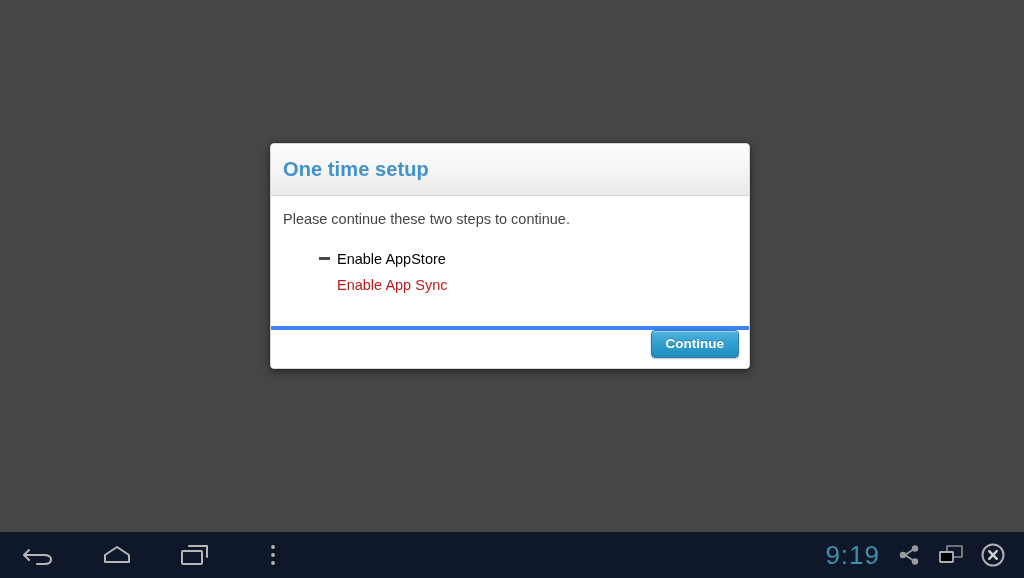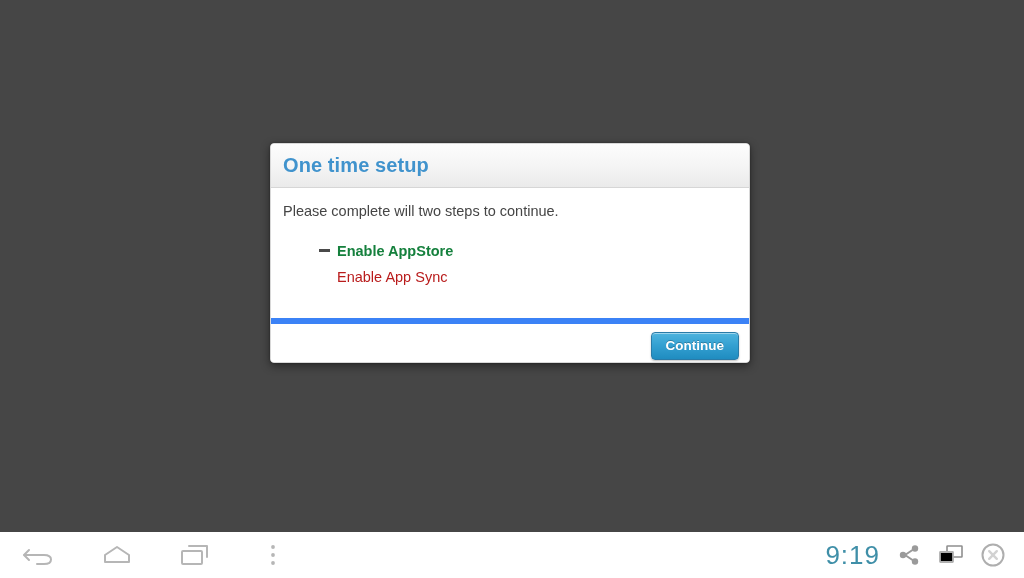--- a/index.html
+++ b/index.html
@@ -30,21 +30,21 @@
     width: 480px;
     border-radius: 4px;
     background: #ffffff;
     box-shadow: 0 3px 10px rgba(0,0,0,0.45), 0 0 2px rgba(0,0,0,0.35);
     overflow: hidden;
     border: 1px solid #d8d8d8;
     box-sizing: border-box;
   }
 
   #dialog-header {
-    height: 44px;
+    height: 52px;
     box-sizing: border-box;
     background: linear-gradient(to bottom, #fdfdfd 0%, #f4f4f4 55%, #eaeaea 100%);
     border-bottom: 1px solid #d6d6d6;
     display: flex;
     align-items: center;
     padding: 0 16px 0 12px;
   }
 
   #dialog-title {
     font-size: 20px;
@@ -86,37 +86,37 @@
   .step-marker {
     position: absolute;
     left: 36px;
     top: 11px;
     width: 11px;
     height: 3px;
     background: #4a4a4a;
   }
 
   .step.done .step-label {
-    font-weight: bold;
-    color: #15803d;
+    font-weight: normal;
+    color: #000000;
     padding-left: 22px;
   }
 
   .step.pending .step-label {
     font-weight: normal;
     color: #b91c1c;
     padding-left: 22px;
   }
 
   #dialog-footer {
     background: #ffffff;
-    border-top: 6px solid #3b82f6;
+    border-top: 4px solid #3b82f6;
     height: 38px;
     display: flex;
-    align-items: flex-end;
+    align-items: flex-start;
     justify-content: flex-end;
     padding: 0 8px 0 0;
     position: relative;
   }
 
   #continue-button {
     appearance: none;
     -webkit-appearance: none;
     border: 1px solid #2a7ba8;
     border-radius: 4px;
@@ -133,21 +133,21 @@
     margin-bottom: 2px;
   }
 
   
   #navbar {
     position: absolute;
     left: 0;
     bottom: 0;
     width: 1024px;
     height: 46px;
-    background: #ffffff;
+    background: #0f172a;
     display: flex;
     align-items: center;
   }
 
   #nav-left {
     display: flex;
     align-items: center;
     height: 46px;
   }
 
@@ -195,21 +195,21 @@
 
 <div id="screen">
 
   <div id="dialog">
 
     <div id="dialog-header">
       <div id="dialog-title">One time setup</div>
     </div>
 
     <div id="dialog-body">
-      <div class="intro-line">Please complete will two steps to continue.</div>
+      <div class="intro-line">Please continue these two steps to continue.</div>
 
       <ul id="steps">
         <li class="step done">
           <span class="step-marker"></span>
           <span class="step-label">Enable AppStore</span>
         </li>
         <li class="step pending">
           <span class="step-label">Enable App Sync</span>
         </li>
       </ul>

